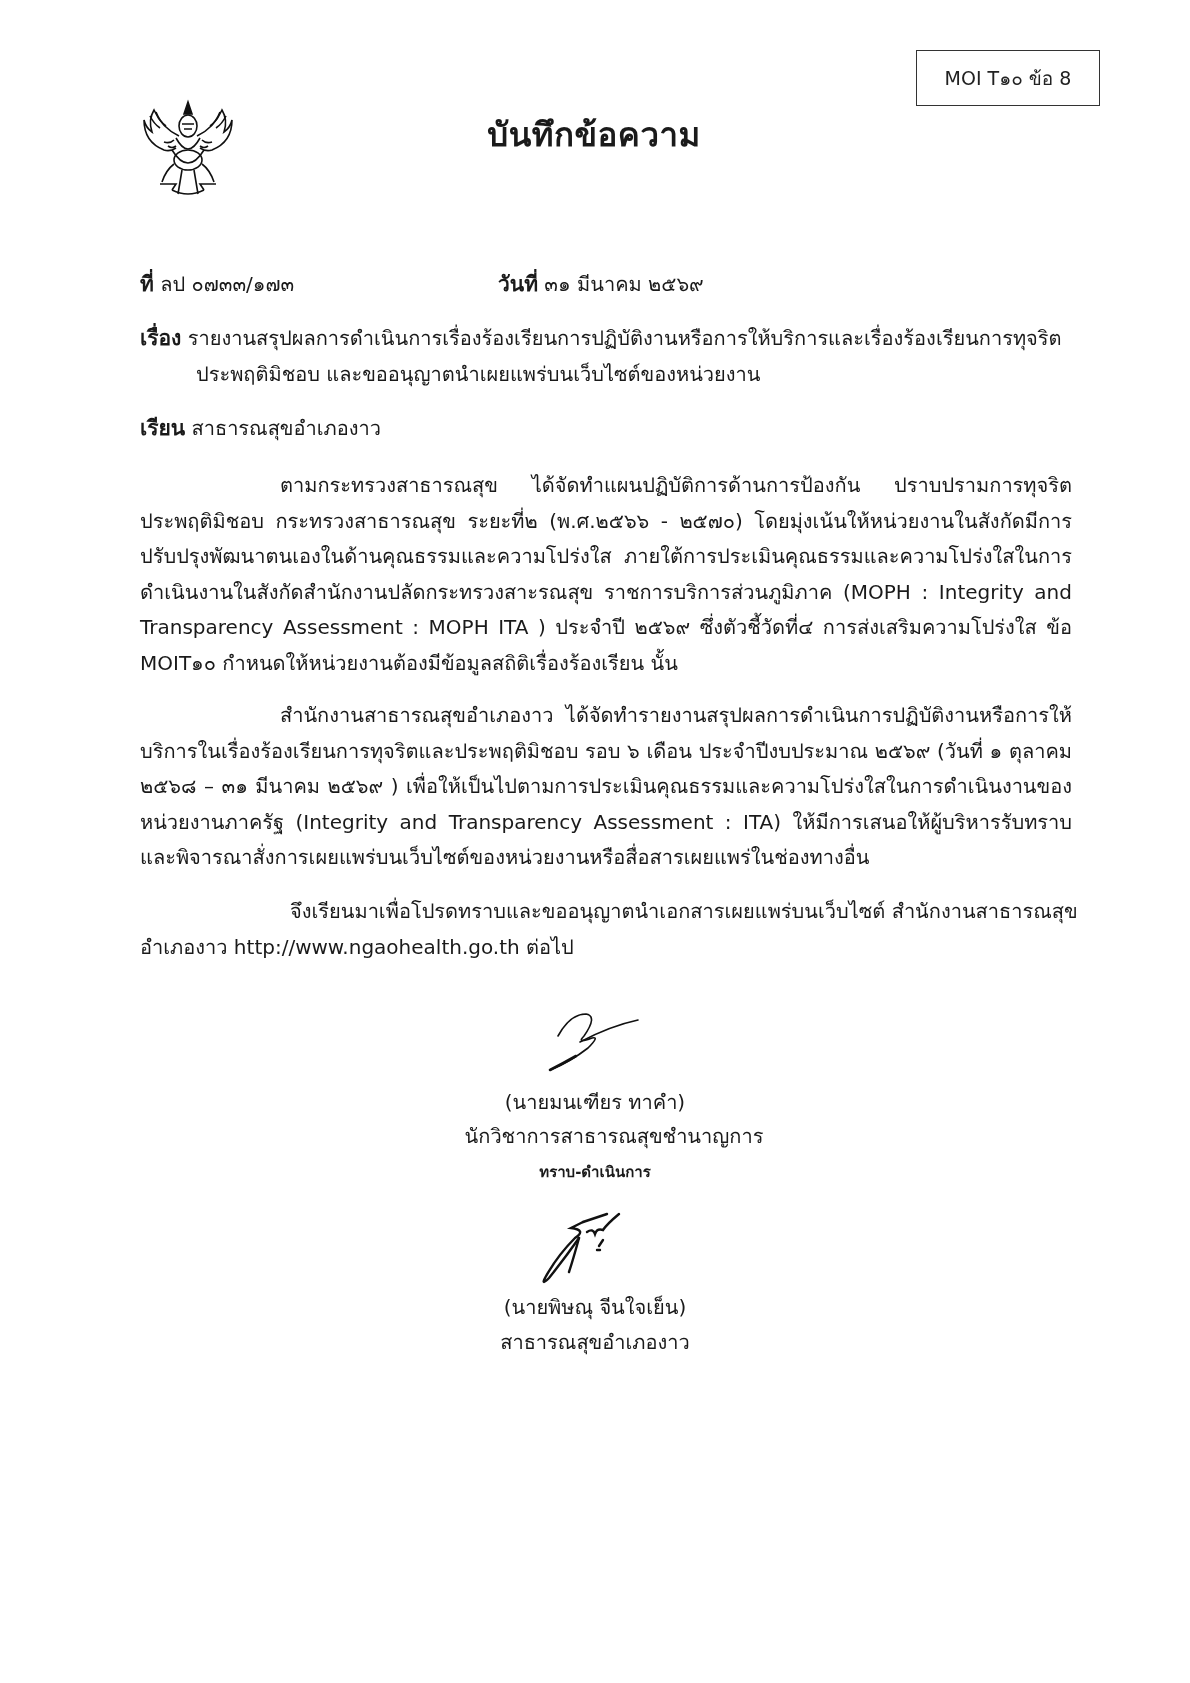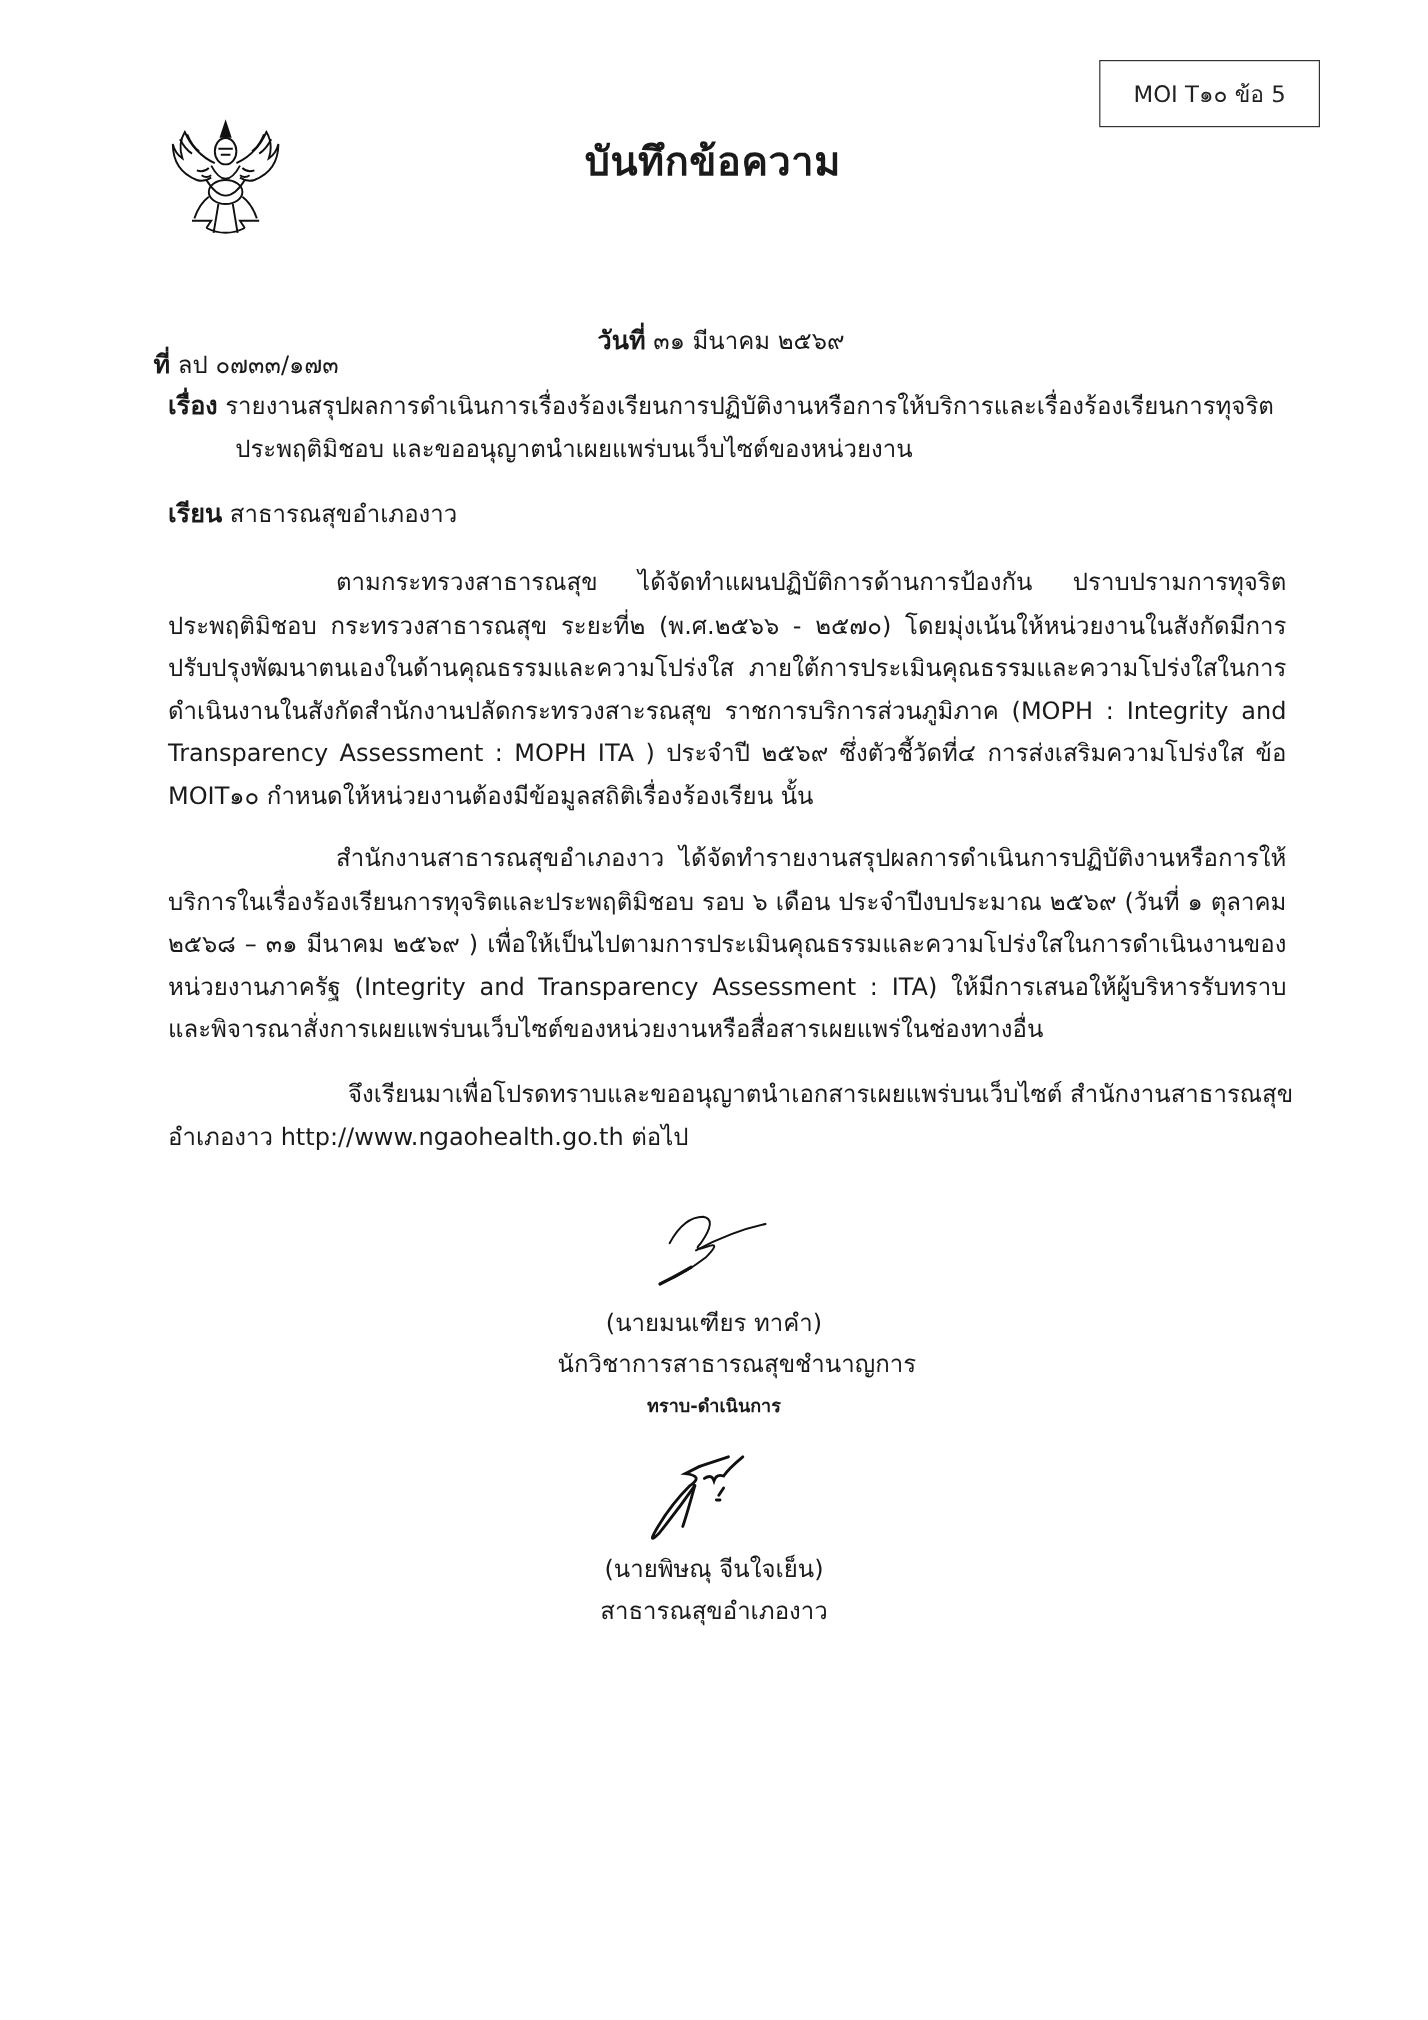--- a/index.html
+++ b/index.html
@@ -29,21 +29,21 @@
     .para .indent { display: inline-block; width: 140px; }
     .center { position: absolute; left: 0; width: 1190px; text-align: center; font-size: 20px; line-height: 34px; }
     .sig { position: absolute; }
   </style>
 </head>
 <body>
 
 <div class="page">
 
   <div class="form-code">
-    <span>MOI T๑๐ ข้อ 5</span>
+    <span>MOI T๑๐ ข้อ 8</span>
   </div>
 
   <svg class="garuda" viewBox="0 0 92 100">
     <g fill="none" stroke="#111" stroke-width="1.6">
       <path d="M46 4 L42 16 L50 16 Z" fill="#111"></path>
       <ellipse cx="46" cy="28" rx="9" ry="11"></ellipse>
       <path d="M40 26 h12 M42 31 h8"></path>
       <path d="M37 38 Q20 30 12 12 Q6 22 10 34 Q4 30 2 22 Q2 44 22 52 Q28 54 34 50"></path>
       <path d="M55 38 Q72 30 80 12 Q86 22 82 34 Q88 30 90 22 Q90 44 70 52 Q64 54 58 50"></path>
       <path d="M8 18 q4 8 10 12 M14 14 q4 10 10 14 M84 18 q-4 8 -10 12 M78 14 q-4 10 -10 14"></path>
@@ -53,21 +53,21 @@
       <path d="M32 66 Q24 72 20 84 M60 66 Q68 72 72 84"></path>
       <path d="M18 86 h16 l-4 6 M74 86 h-16 l4 6"></path>
       <path d="M40 72 L36 96 M52 72 L56 96 M30 92 Q46 100 62 92"></path>
       <path d="M22 44 q6 2 10 -2 M70 44 q-6 2 -10 -2 M26 48 q4 3 8 0 M66 48 q-4 3 -8 0"></path>
     </g>
   </svg>
 
   <div class="title">บันทึกข้อความ</div>
 
 
-  <div class="line" style="left:128px; top:266px;margin-top:20px;">
+  <div class="line" style="left:140px; top:266px;">
     <span class="b">ที่</span>
     <span>ลป ๐๗๓๓/๑๗๓</span>
   </div>
 
   <div class="line" style="left:498px; top:266px;">
     <span class="b">วันที่</span>
     <span>๓๑  มีนาคม  ๒๕๖๙</span>
   </div>
 
   <div class="line" style="left:140px; top:320px;">

